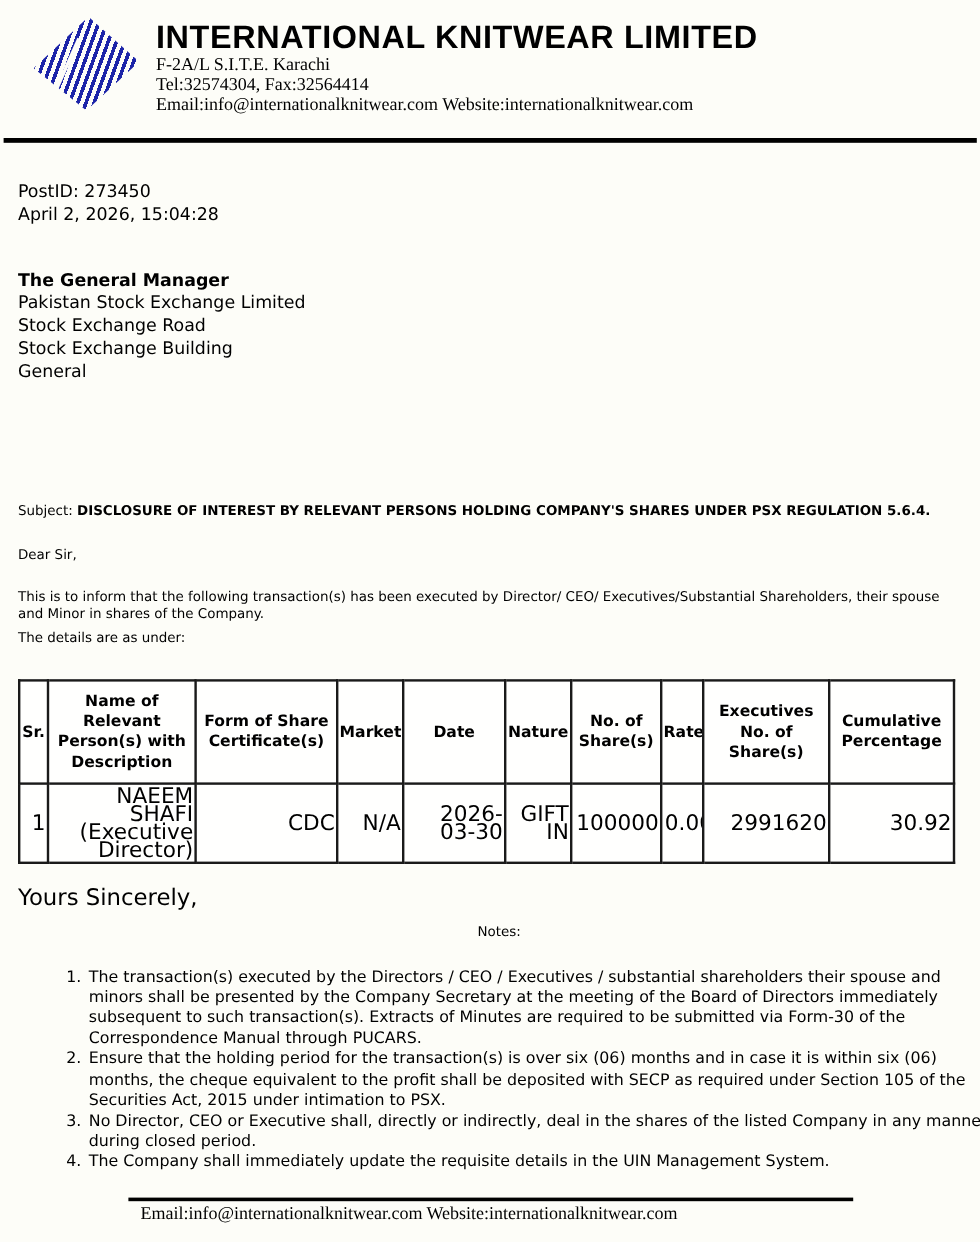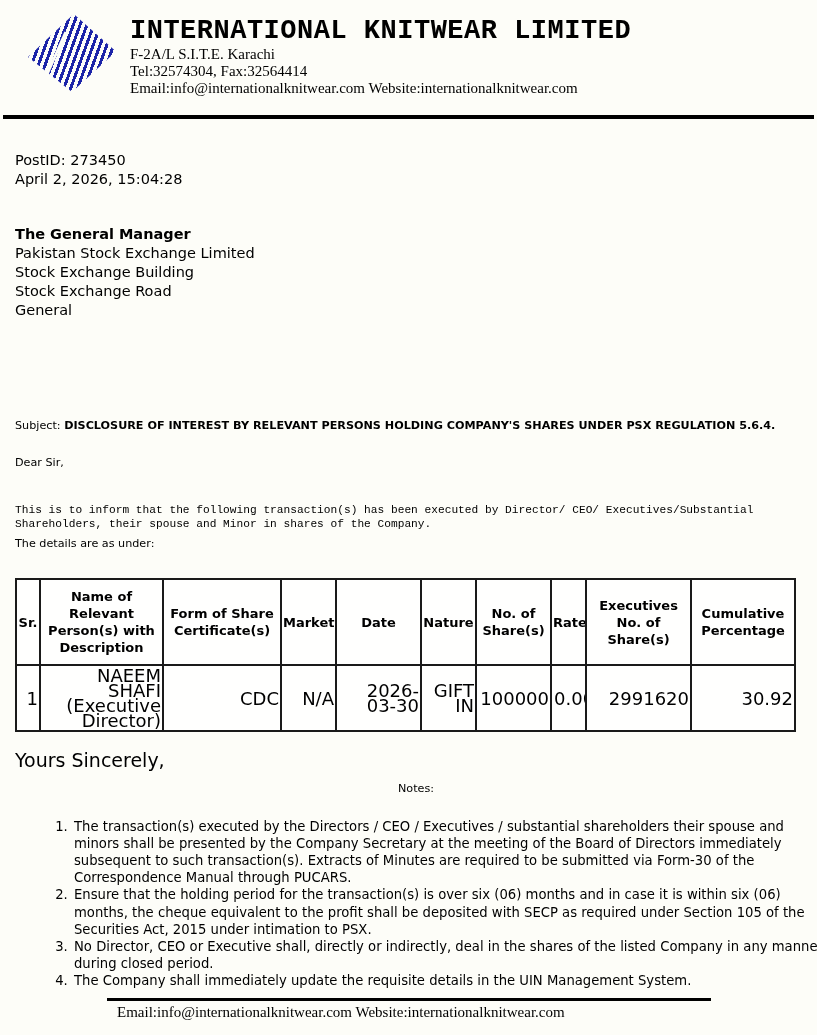--- a/index.html
+++ b/index.html
@@ -22,21 +22,21 @@
     clip-path: polygon(52% 0%, 100% 48%, 50% 100%, 0% 55%);
   }
   .logo-slash {
     position: absolute; left: 55px; top: 30px;
     width: 3px; height: 46px;
     background: #fdfdf8;
     transform: rotate(24deg);
   }
   .head-text { margin-left: 130px; }
   .company-name {
-    font-family: Liberation Mono, monospace;
+    font-family: Liberation Sans, sans-serif;
     font-weight: bold; font-size: 27px; line-height: 30px;
     letter-spacing: 0.5px;
   }
   .head-line {
     font-family: "Liberation Serif", "DejaVu Serif", serif;
     font-size: 15px; line-height: 17px;
   }
   .header-divider {
     height: 4px; background: #000; border: 0;
     margin: 17px 3px 0 3px;
@@ -47,21 +47,21 @@
 
   .meta-block { margin-top: 32px; font-size: 14.5px; line-height: 19px; }
   .recipient-block { margin-top: 36px; font-size: 14.5px; line-height: 19px; }
   .recipient-title { font-weight: bold; }
 
   .subject-line { margin-top: 99px; font-size: 11.2px; line-height: 14px; }
   .subject-text { font-weight: bold; }
 
   .small-text { font-size: 11.2px; line-height: 14.5px; }
   .salutation { margin-top: 23px; }
-  .body-paragraph { margin-top: 32px; width: 792px; font-family: Liberation Mono, monospace; }
+  .body-paragraph { margin-top: 20px; width: 792px; }
   .details-intro { margin-top: 5px; }
 
   
   table.disclosure {
     margin-top: 27px;
     border-collapse: collapse;
     table-layout: fixed;
     width: 779px;
     background: #fffffe;
   }
@@ -120,22 +120,22 @@
 <div class="content">
 
   <div class="meta-block">
     <div>PostID: 273450</div>
     <div>April 2, 2026, 15:04:28</div>
   </div>
 
   <div class="recipient-block">
     <div class="recipient-title">The General Manager</div>
     <div>Pakistan Stock Exchange Limited</div>
+    <div>Stock Exchange Road</div>
     <div>Stock Exchange Building</div>
-    <div>Stock Exchange Road</div>
     <div>General</div>
   </div>
 
   <div class="subject-line">
     <span>Subject: </span><span class="subject-text">DISCLOSURE OF INTEREST BY RELEVANT PERSONS HOLDING COMPANY'S SHARES UNDER PSX REGULATION 5.6.4.</span>
   </div>
 
   <div class="small-text salutation">Dear Sir,</div>
 
   <div class="small-text body-paragraph">This is to inform that the following transaction(s) has been executed by Director/ CEO/ Executives/Substantial Shareholders, their spouse and Minor in shares of the Company.</div>

